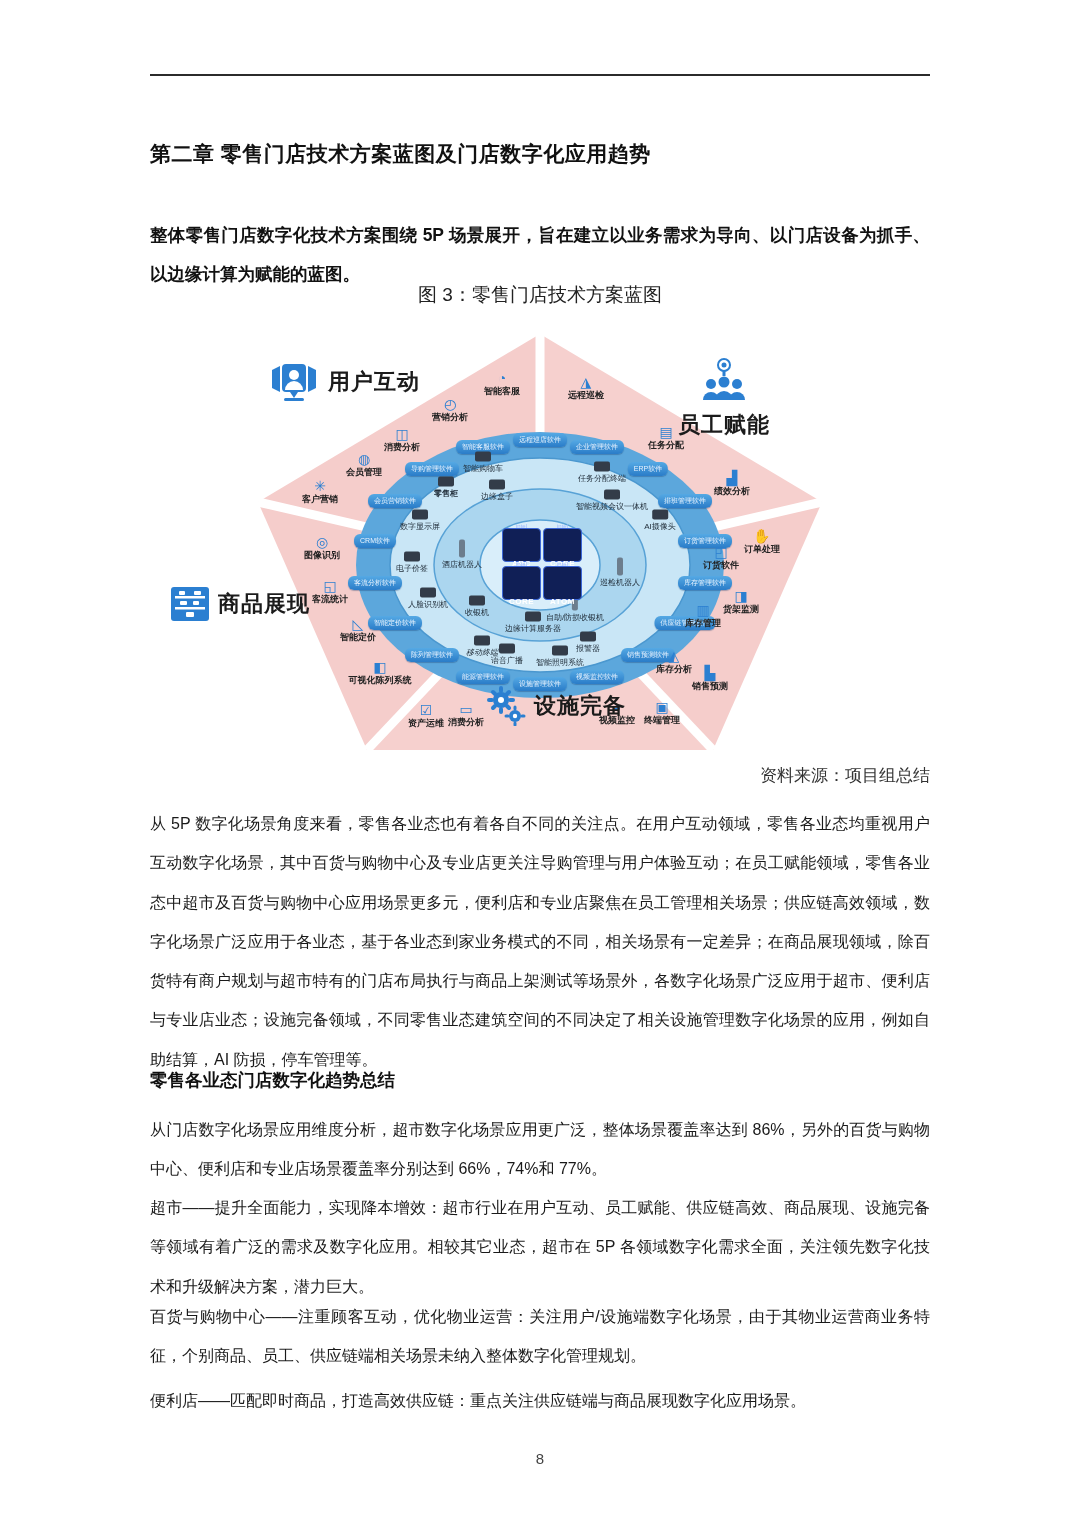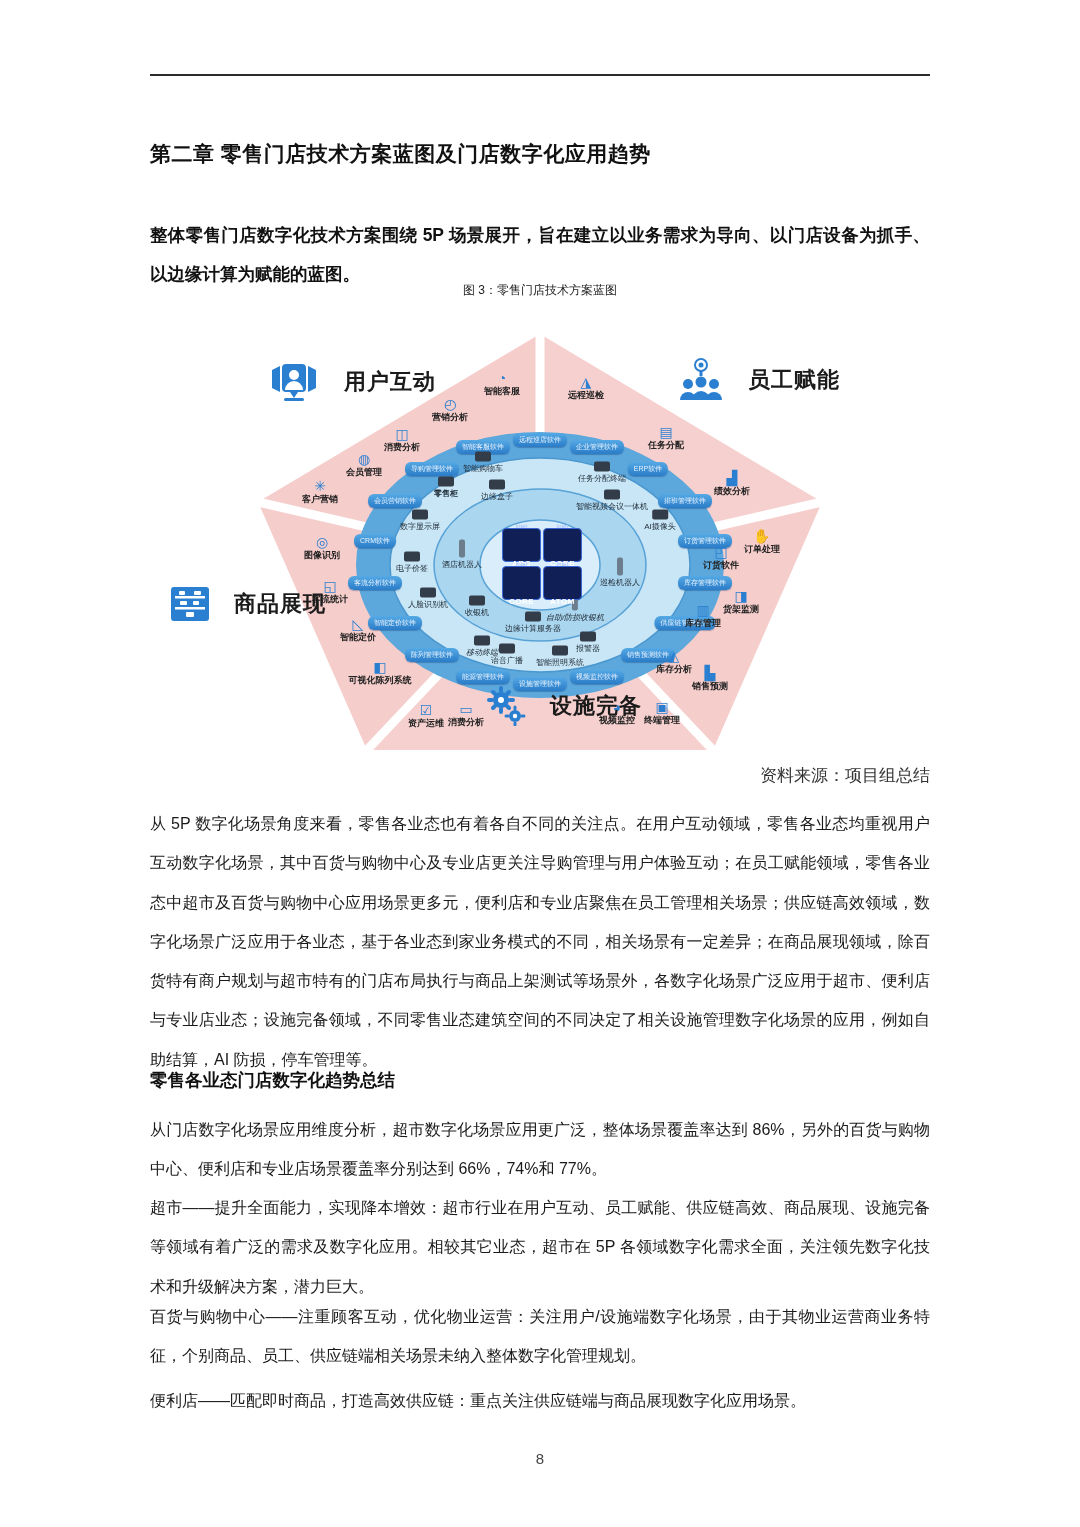--- a/index.html
+++ b/index.html
@@ -5,40 +5,40 @@
   html,body{margin:0;padding:0;}
   body{
     width:1080px;height:1527px;position:relative;background:#ffffff;
     font-family:"Liberation Sans","DejaVu Sans",sans-serif;color:#1c1c1c;
     overflow:hidden;
   }
   .content{position:absolute;left:150px;width:780px;}
   .top-rule{top:74px;height:2px;background:#2b2b2b;}
   .chapter-title{top:140px;font-size:21px;font-weight:700;color:#111;letter-spacing:.5px;}
   .intro{top:198px;font-size:17.5px;font-weight:700;line-height:39px;text-align:justify;color:#111;}
-  .fig-caption{top:282px;font-size:12px;text-align:center;color:#222;}
+  .fig-caption{top:282px;font-size:19px;text-align:center;color:#222;}
   .fig-source{top:764px;font-size:17px;text-align:right;color:#333;}
   .body-p{font-size:16px;line-height:39.3px;text-align:justify;color:#1a1a1a;margin:0;}
   .p1{top:804px;}
   .subheading{top:1068px;font-size:17.5px;font-weight:700;color:#111;}
   .p2{top:1110px;}
   .p3{top:1188px;}
   .p4{top:1297px;}
   .p5{top:1381px;}
   .page-number{top:1450px;text-align:center;font-size:15px;color:#444;}
 
   
   .diagram{position:absolute;left:150px;top:322px;width:780px;height:448px;}
   .diagram svg.base{position:absolute;left:0;top:0;}
   .layer{position:absolute;left:0;top:0;width:100%;height:100%;}
 
-  .sector-heading{position:absolute;display:flex;align-items:center;gap:24px;
+  .sector-heading{position:absolute;display:flex;align-items:center;gap:8px;
     font-size:22px;font-weight:700;color:#1b1b1b;letter-spacing:1px;white-space:nowrap;}
   .sh-user{left:118px;top:40px;}
-  .sh-emp{left:528px;top:36px;}
+  .sh-emp{left:528px;top:36px;flex-direction:column;}
   .sh-supply{left:628px;top:272px;}
   .sh-prod{left:20px;top:264px;}
   .sh-fac{left:336px;top:364px;}
   .sector-heading .hicon{flex:0 0 auto;}
 
   .sector-item{position:absolute;transform:translate(-50%,-50%);text-align:center;
     font-size:9px;font-weight:700;color:#222;white-space:nowrap;line-height:11px;}
   .sector-item .glyph{display:block;font-size:14px;line-height:15px;color:#2b7fd1;font-weight:400;}
 
   .pill{position:absolute;transform:translate(-50%,-50%);white-space:nowrap;
@@ -116,21 +116,21 @@
       <div class="device" style="left: 296px; top: 165px; font-weight: bold;"><span class="dg"></span><span>零售柜</span></div>
       <div class="device" style="left: 270px; top: 198px;"><span class="dg"></span><span>数字显示屏</span></div>
       <div class="device" style="left: 262px; top: 240px;"><span class="dg"></span><span>电子价签</span></div>
       <div class="device" style="left: 278px; top: 276px;"><span class="dg"></span><span>人脸识别机</span></div>
       <div class="device tall" style="left: 312px; top: 232px;"><span class="dg"></span><span>酒店机器人</span></div>
       <div class="device" style="left: 347px; top: 168px;"><span class="dg"></span><span>边缘盒子</span></div>
       <div class="device" style="left: 462px; top: 178px; text-align: right;"><span class="dg"></span><span>智能视频会议一体机</span></div>
       <div class="device" style="left: 510px; top: 198px;"><span class="dg"></span><span>AI摄像头</span></div>
       <div class="device" style="left: 452px; top: 150px;"><span class="dg"></span><span>任务分配终端</span></div>
       <div class="device tall" style="left: 470px; top: 250px;"><span class="dg"></span><span>巡检机器人</span></div>
-      <div class="device tall" style="left: 425px; top: 285px; font-style: italic;"><span class="dg"></span><span>自助/防损收银机</span></div>
+      <div class="device tall" style="left: 425px; top: 285px;"><span class="dg"></span><span>自助/防损收银机</span></div>
       <div class="device" style="left: 383px; top: 300px;"><span class="dg"></span><span>边缘计算服务器</span></div>
       <div class="device" style="left: 327px; top: 284px; text-align: right;"><span class="dg"></span><span>收银机</span></div>
       <div class="device" style="left: 332px; top: 324px; font-style: italic;"><span class="dg"></span><span>移动终端</span></div>
       <div class="device" style="left: 357px; top: 332px;"><span class="dg"></span><span>语音广播</span></div>
       <div class="device" style="left: 410px; top: 334px;"><span class="dg"></span><span>智能照明系统</span></div>
       <div class="device" style="left: 438px; top: 320px;"><span class="dg"></span><span>报警器</span></div>
       <div class="sector-item" style="left: 352px; top: 62px;"><span class="glyph">◔</span><span>智能客服</span></div>
       <div class="sector-item" style="left: 300px; top: 88px;"><span class="glyph">◴</span><span>营销分析</span></div>
       <div class="sector-item" style="left: 252px; top: 118px;"><span class="glyph">◫</span><span>消费分析</span></div>
       <div class="sector-item" style="left: 214px; top: 143px;"><span class="glyph">◍</span><span>会员管理</span></div>

